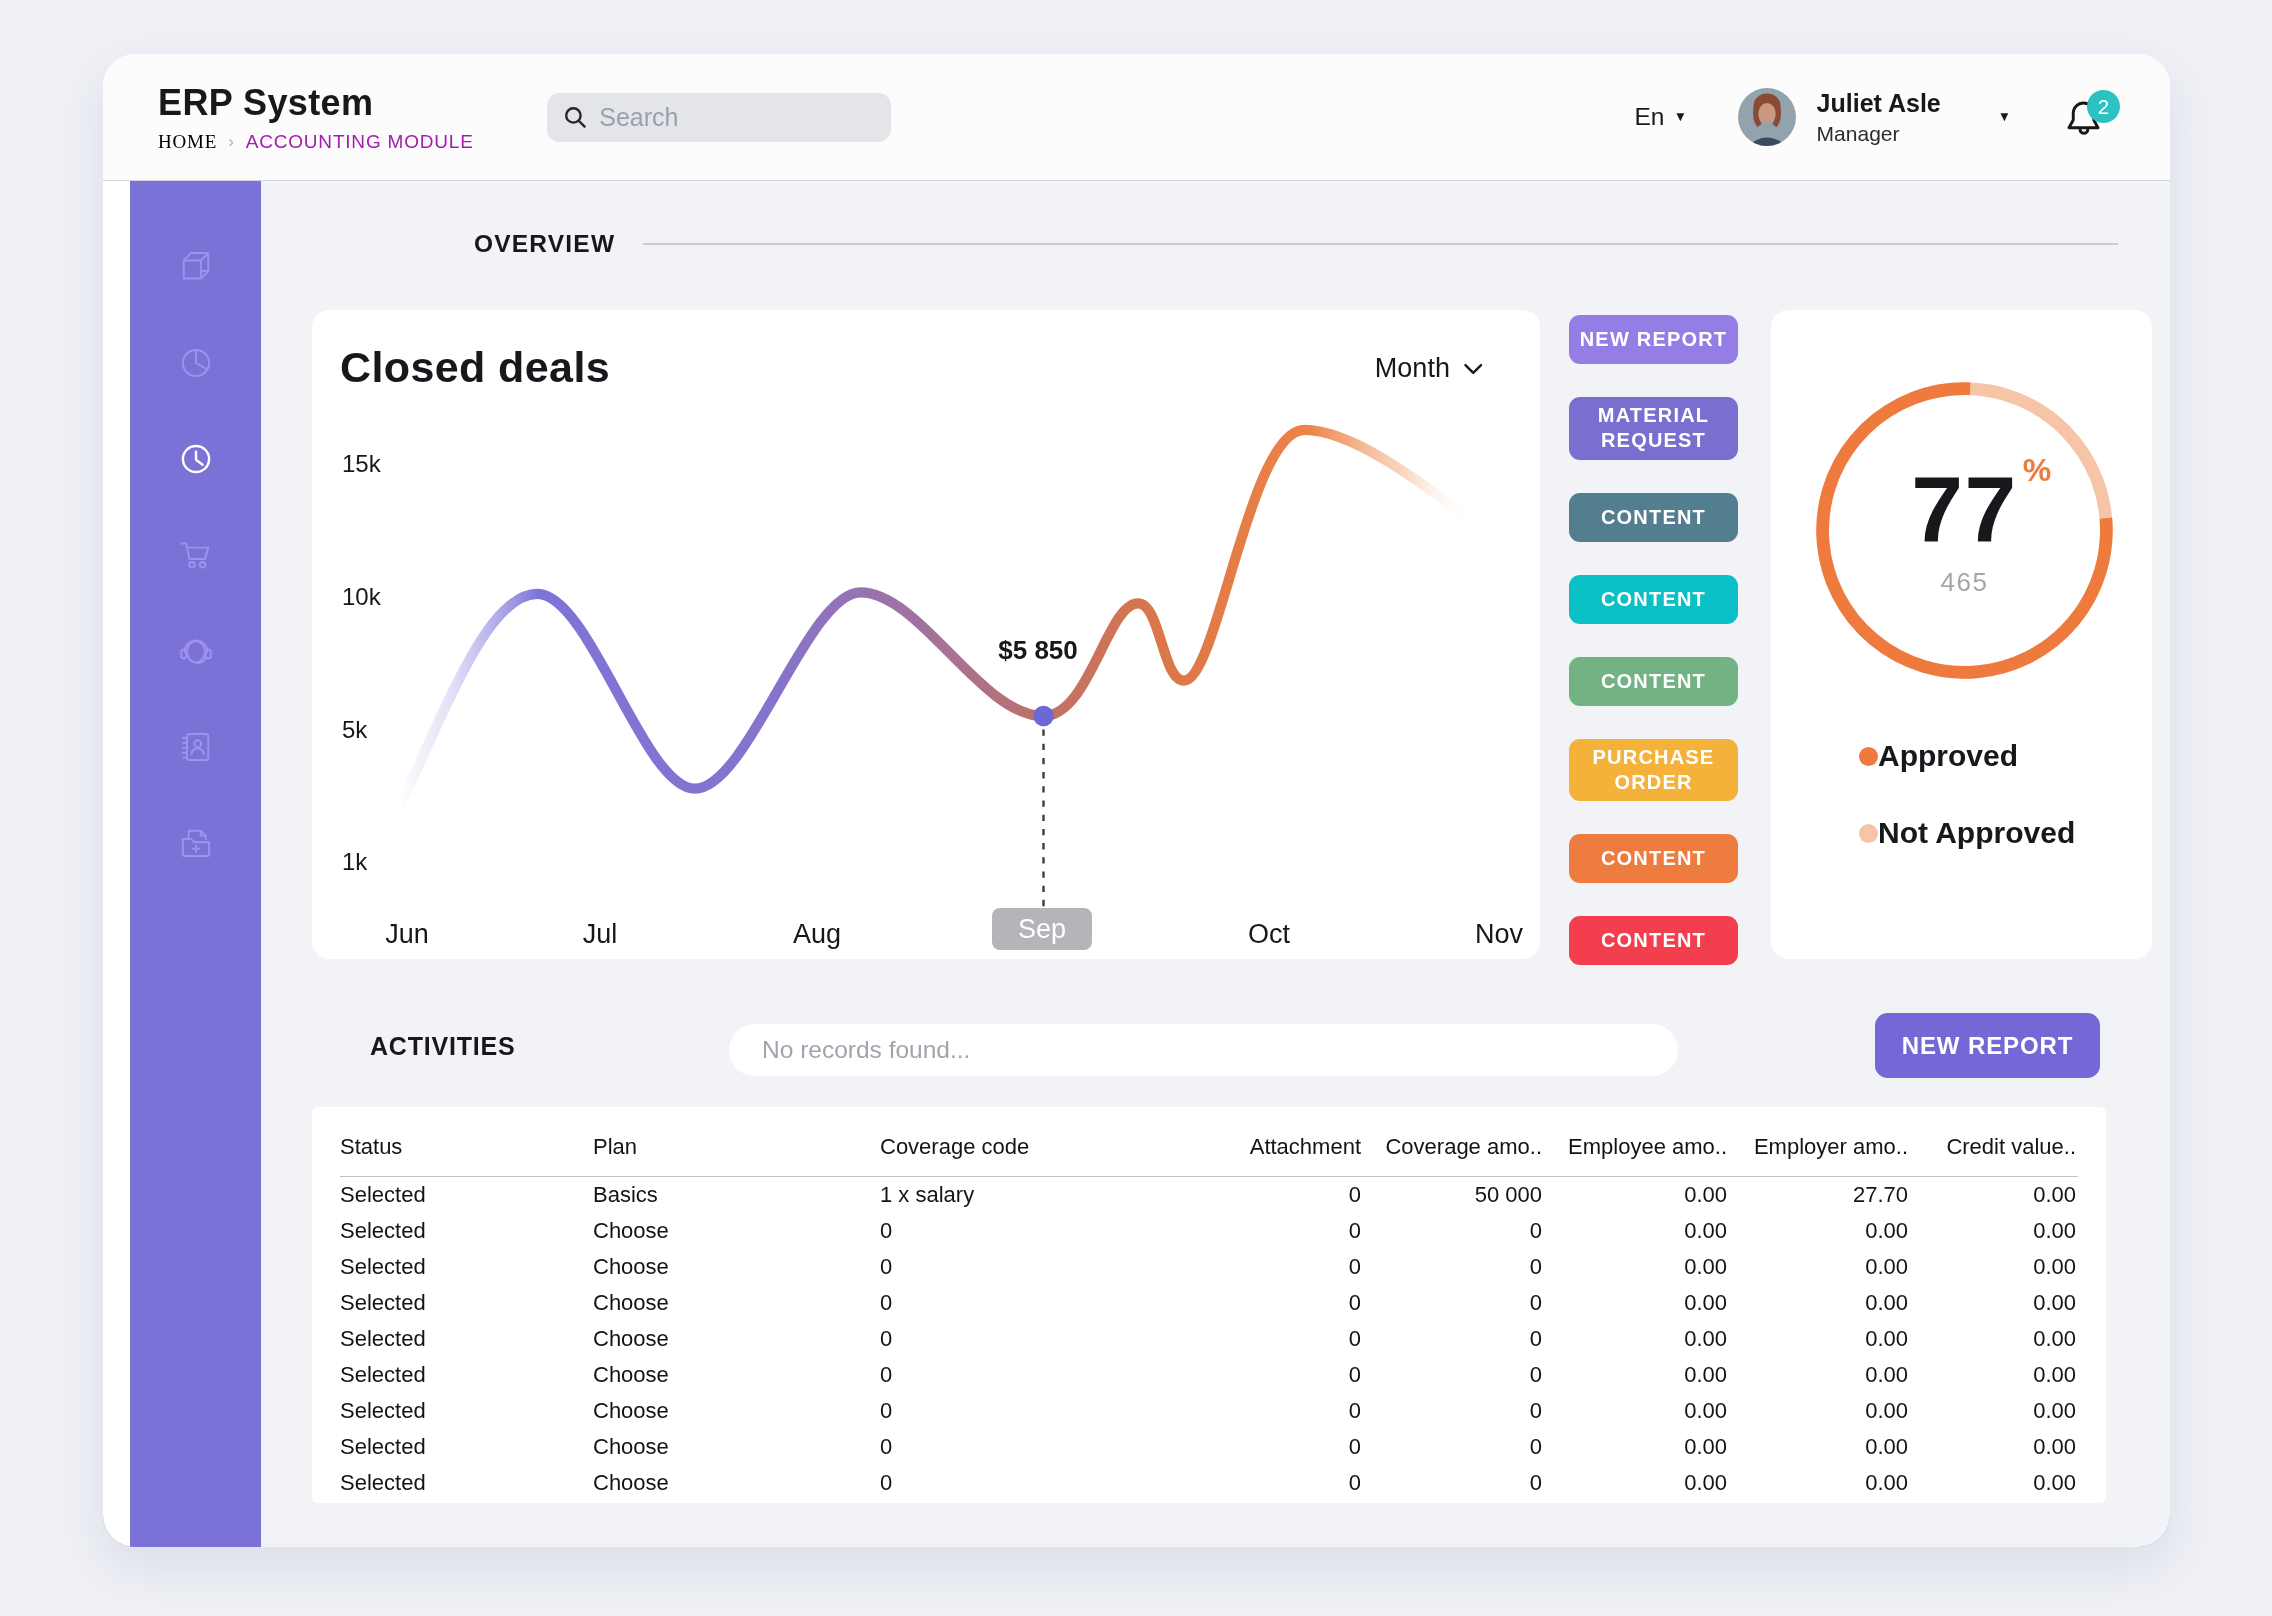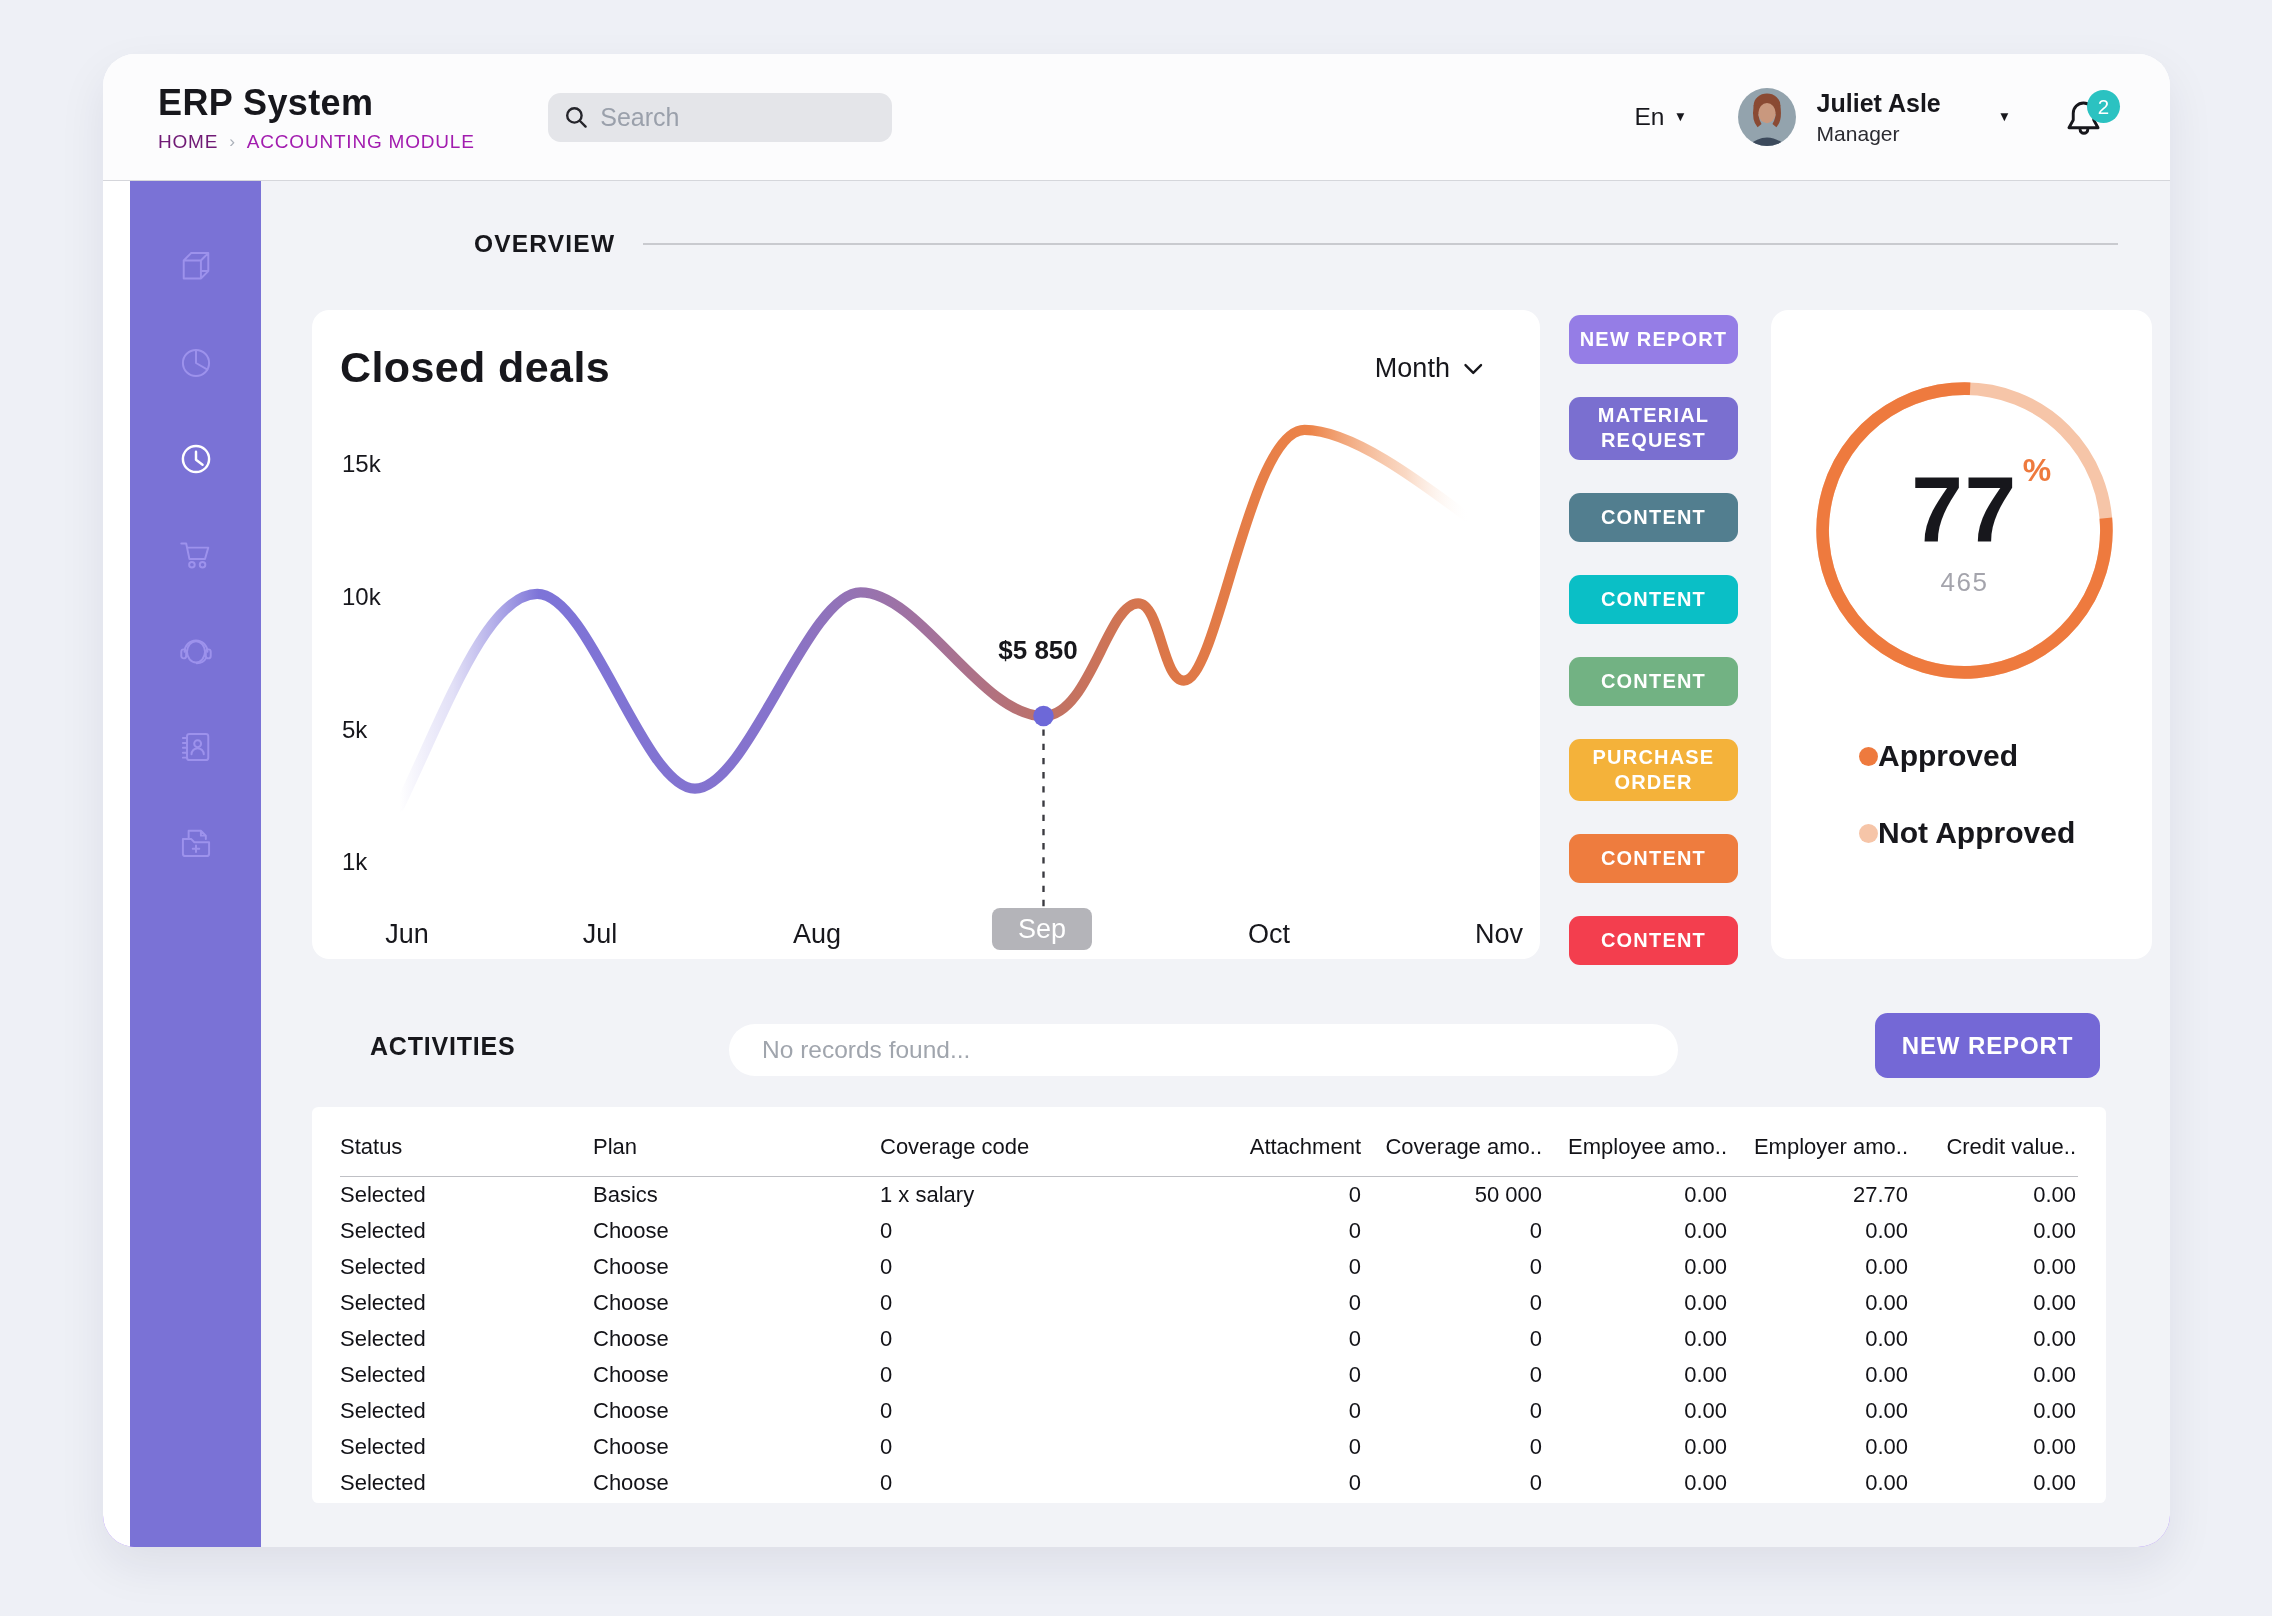--- a/index.html
+++ b/index.html
@@ -6,21 +6,21 @@
   html,body { background:#eef0f6; }
   body { font-family:"Liberation Sans", sans-serif; color:#17171c; }
   .page { position:relative; width:2241px; height:1616px; background:#eef0f6; overflow:hidden; }
   .window { position:absolute; left:103px; top:54px; width:2067px; height:1493px; background:#ffffff;
             border-radius:32px; box-shadow:0 19px 47px rgba(30,30,60,.08); overflow:hidden; display:flex; flex-direction:column; }
 
   
   .topbar { flex:0 0 126px; display:flex; align-items:center; padding:0 66px 0 55px; background:#fcfcfd; }
   .brand-title { font-size:36px; font-weight:700; letter-spacing:0.4px; color:#17171c; }
   .breadcrumb { margin-top:7px; font-size:19px; letter-spacing:0.8px; display:flex; gap:11px; align-items:center; }
-  .breadcrumb .home { color:#701a75; font-weight:400; }
+  .breadcrumb .home { color:#000000; font-weight:400;font-family:Liberation Serif, serif; }
   .breadcrumb .sep { color:#aab0b9; font-size:17.4px; }
   .breadcrumb .current { color:#a21caf; font-weight:400; }
   .searchbox { margin-left:73px; width:344px; height:49px; background:#e4e5e9; border-radius:12.6px;
                display:flex; align-items:center; padding:0 16px; gap:12.6px; }
   .searchbox input { flex:1; border:none; outline:none; background:transparent; font-size:25px; color:#4d7c0f;
                      font-family:"Liberation Sans", sans-serif; }
   .searchbox input::placeholder { color:#9aa0ab; }
   .top-right { margin-left:auto; display:flex; align-items:center; }
   .lang { display:flex; align-items:center; gap:9.5px; font-size:24.5px; color:#17171c; cursor:pointer; }
   .caret-down { font-size:13.4px; color:#17171c; line-height:1; }

